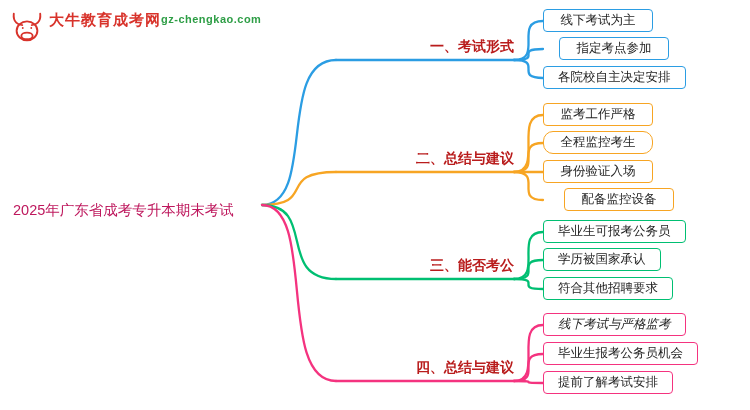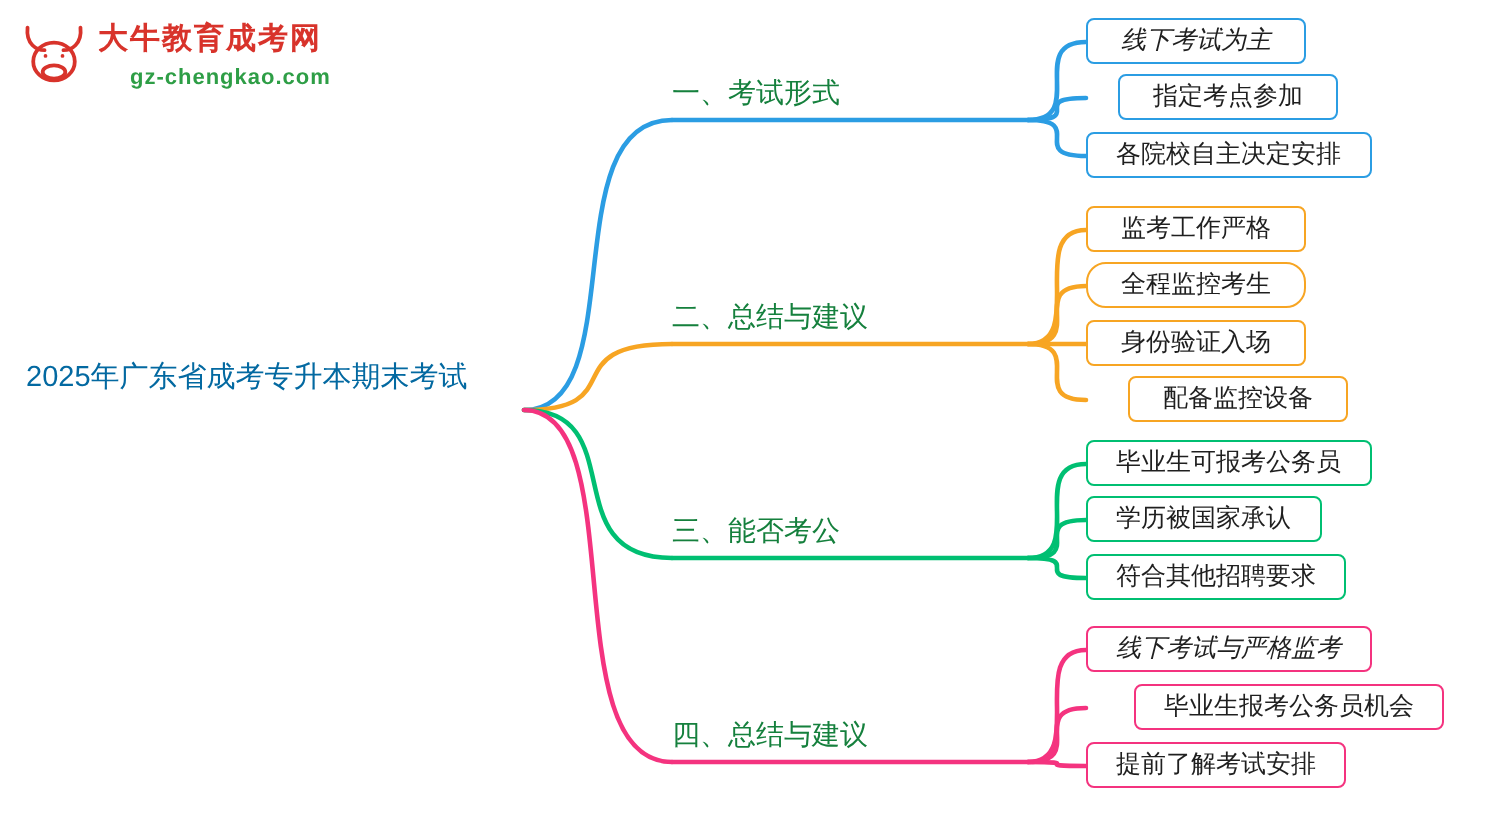--- a/index.html
+++ b/index.html
@@ -12,44 +12,45 @@
     height: 410px;
     background: #ffffff;
     overflow: hidden;
   }
 
   #edges { position: absolute; left: 0; top: 0; width: 750px; height: 410px; }
 
   
   #logo { position: absolute; left: 10px; top: 10px; display: flex; align-items: flex-start; gap: 5px; }
   #logo .bull-box { width: 34px; height: 34px; flex: 0 0 auto; }
-  #logo .logo-text { display: flex; flex-direction: column; }
+  #logo .logo-text { display: flex; flex-direction: row; }
   .logo-title { color: #d8332b; font-weight: bold; font-size: 15px; letter-spacing: 1px; line-height: 20px; }
-  .logo-domain { color: #2e9e46; font-size: 11px; font-weight: bold; margin-top: 3px; letter-spacing: 0.5px; margin-left: 16px; }
+  .logo-domain { color: #2e9e46; font-size: 11px; font-weight: bold; margin-top: 3px; letter-spacing: 0.5px; }
 
   
   .root-node {
     position: absolute;
     left: 13px;
-    top: 180px;
+    top: 201px;
     width: 246px;
     font-size: 14.5px;
-    color: #0369a1;
+    color: #be185d;
     line-height: 18px;
     white-space: nowrap;
   }
 
   .branch-label {
     position: absolute;
     height: 22px;
     line-height: 22px;
-    text-align: left;
+    text-align: right;
     font-size: 14px;
-    color: #15803d;
+    color: #b91c1c;
     white-space: nowrap;
+    font-weight: bold;
   }
 
   .leaf-node {
     position: absolute;
     height: 23px;
     line-height: 20px;
     padding: 0 14px;
     border: 1.5px solid;
     border-radius: 4px;
     background: #ffffff;
@@ -118,30 +119,30 @@
     <div class="logo-text">
       <span class="logo-title">大牛教育成考网</span>
       <span class="logo-domain">gz-chengkao.com</span>
     </div>
   </div>
 
   <div class="root-node">2025年广东省成考专升本期末考试</div>
 
   <div id="nodes">
       <div class="branch-label" style="left: 336px; width: 178px; top: 35px;">一、考试形式</div>
-      <div class="leaf-node" style="border-color: rgb(43, 157, 227); left: 543px; top: 9px; font-style: italic;">线下考试为主</div>
+      <div class="leaf-node" style="border-color: rgb(43, 157, 227); left: 543px; top: 9px;">线下考试为主</div>
       <div class="leaf-node" style="border-color: rgb(43, 157, 227); left: 543px; top: 37px; margin-left: 16px;">指定考点参加</div>
       <div class="leaf-node" style="border-color: rgb(43, 157, 227); left: 543px; top: 66px;">各院校自主决定安排</div>
       <div class="branch-label" style="left: 336px; width: 178px; top: 147px;">二、总结与建议</div>
       <div class="leaf-node" style="border-color: rgb(247, 165, 35); left: 543px; top: 103px;">监考工作严格</div>
       <div class="leaf-node" style="border-color: rgb(247, 165, 35); left: 543px; top: 131px; border-radius: 10px;">全程监控考生</div>
       <div class="leaf-node" style="border-color: rgb(247, 165, 35); left: 543px; top: 160px;">身份验证入场</div>
       <div class="leaf-node" style="border-color: rgb(247, 165, 35); left: 564px; top: 188px;">配备监控设备</div>
       <div class="branch-label" style="left: 336px; width: 178px; top: 254px;">三、能否考公</div>
       <div class="leaf-node" style="border-color: rgb(0, 191, 114); left: 543px; top: 220px;">毕业生可报考公务员</div>
       <div class="leaf-node" style="border-color: rgb(0, 191, 114); left: 543px; top: 248px;">学历被国家承认</div>
       <div class="leaf-node" style="border-color: rgb(0, 191, 114); left: 543px; top: 277px;">符合其他招聘要求</div>
       <div class="branch-label" style="left: 336px; width: 178px; top: 356px;">四、总结与建议</div>
       <div class="leaf-node" style="border-color: rgb(244, 51, 127); left: 543px; top: 313px; font-style: italic;">线下考试与严格监考</div>
-      <div class="leaf-node" style="border-color: rgb(244, 51, 127); left: 567px; top: 342px;">毕业生报考公务员机会</div>
+      <div class="leaf-node" style="border-color: rgb(244, 51, 127); left: 543px; top: 342px;">毕业生报考公务员机会</div>
       <div class="leaf-node" style="border-color: rgb(244, 51, 127); left: 543px; top: 371px;">提前了解考试安排</div>
     </div>
 </div>
 
 </body></html>

